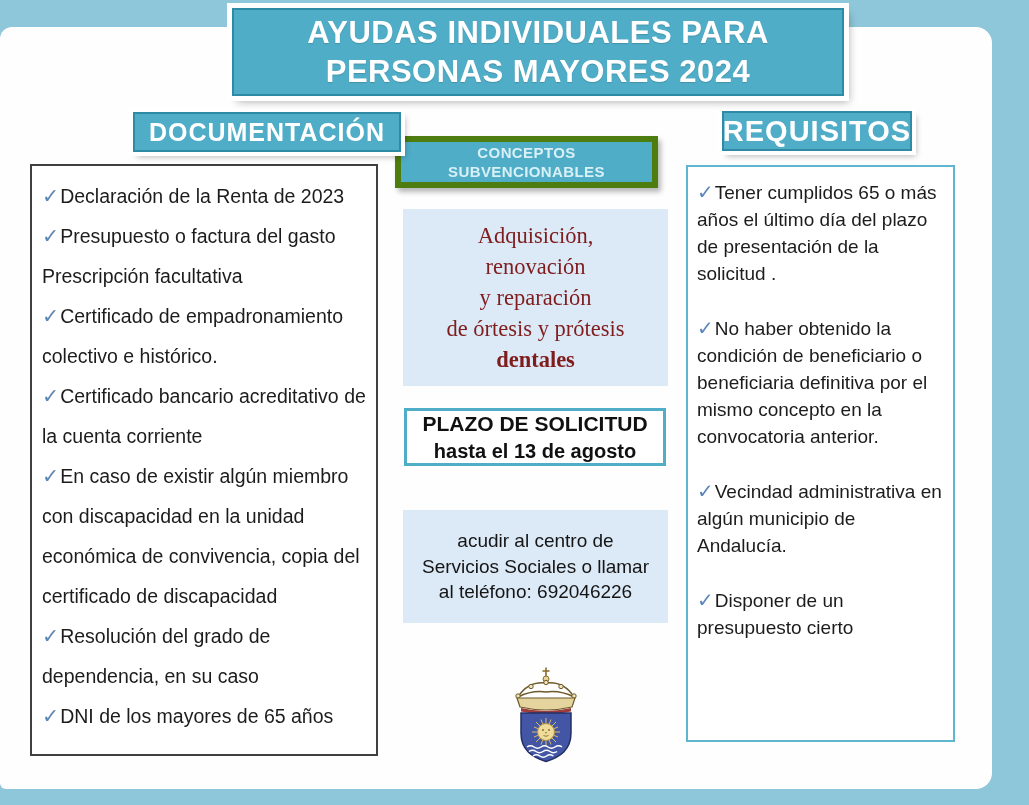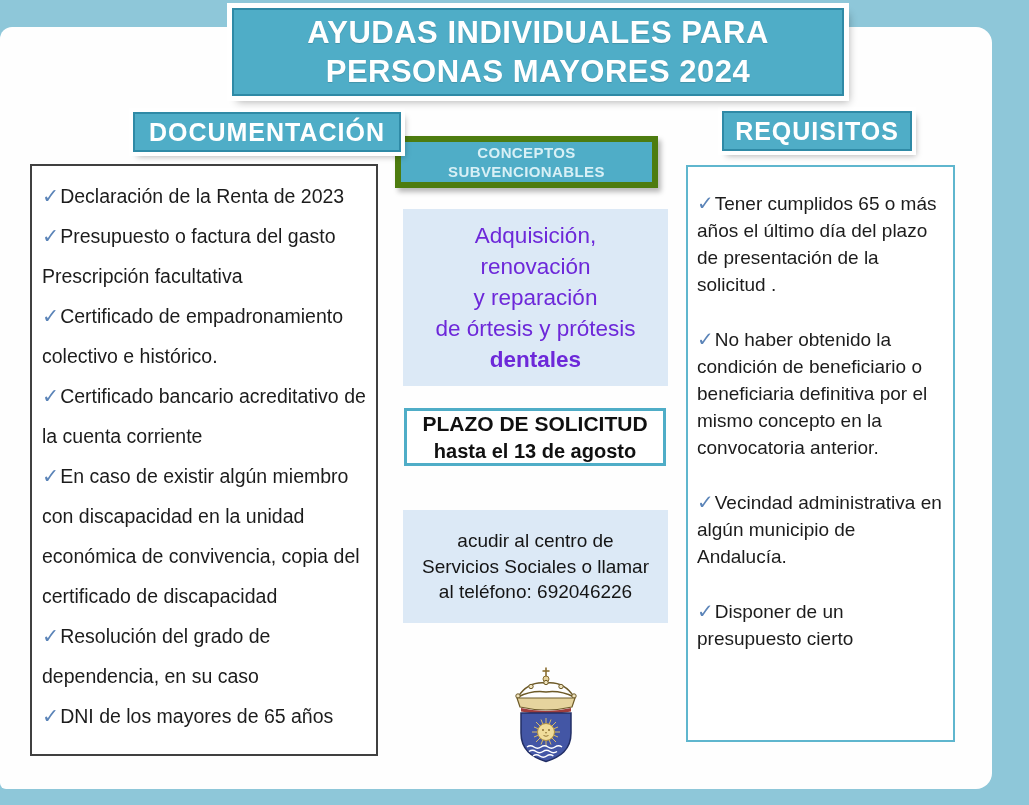--- a/index.html
+++ b/index.html
@@ -25,45 +25,45 @@
     color:#ffffff;font-weight:bold;font-size:31px;line-height:39px;letter-spacing:.5px;
     text-shadow:0 1px 1px rgba(0,0,0,.15);white-space:nowrap;
   }
   .col-header{
     position:absolute;background:#4fadc7;border:2px solid #2f8aa6;box-sizing:border-box;
     box-shadow:0 0 0 4px #ffffff,4px 5px 6px rgba(0,0,0,.28);
     display:flex;align-items:center;justify-content:center;
     color:#ffffff;font-weight:bold;letter-spacing:1px;z-index:4;
   }
   .hdr-doc{left:97px;top:112px;width:268px;height:40px;font-size:25px;margin-left:36px;}
-  .hdr-req{left:722px;top:111px;width:190px;height:40px;font-size:25px;}
+  .hdr-req{left:722px;top:111px;width:190px;height:40px;font-size:29px;}
   .hdr-conceptos{
     position:absolute;left:395px;top:136px;width:263px;height:52px;
     background:#4fadc7;border:6px solid #4d7c0f;box-sizing:border-box;
     box-shadow:3px 4px 5px rgba(0,0,0,.28);
     display:flex;flex-direction:column;align-items:center;justify-content:center;
     color:#d8f0f6;font-weight:bold;font-size:15px;line-height:19px;letter-spacing:.4px;
   }
   
   .listbox{
     position:absolute;background:#ffffff;border:2px solid #404040;box-sizing:border-box;
   }
   .box-doc{left:30px;top:164px;width:348px;height:592px;padding:10px 4px 0 10px;
     font-size:19.5px;line-height:40px;}
-  .box-req{left:686px;top:165px;width:269px;height:577px;padding:23px 4px 0 9px;
+  .box-req{left:686px;top:165px;width:269px;height:577px;padding:12px 4px 0 9px;
     font-size:19px;line-height:27px;border-color:#5fb6ce;}
   .item{margin:0;}
   .box-req .item{margin-bottom:28px;}
   .chk{
     color:#5b84b8;font-weight:bold;font-size:1.05em;margin-right:1px;
   }
   
   .midbox{position:absolute;left:403px;width:265px;background:#dce9f6;text-align:center;box-sizing:border-box;}
   .box-adq{top:209px;height:177px;display:flex;flex-direction:column;justify-content:center;
-    font-size:22.5px;line-height:31px;color:#6d28d9;}
+    font-size:22.5px;line-height:31px;color:#7f1d1d;font-family:Liberation Serif, serif;}
   .box-adq .bold-line{font-weight:bold;}
   .box-plazo{
     position:absolute;left:404px;top:408px;width:262px;height:58px;
     background:#ffffff;border:3px solid #4fadc7;box-sizing:border-box;
     display:flex;flex-direction:column;align-items:center;justify-content:space-between;
     font-weight:bold;color:#101010;
   }
   .box-plazo .pl1{font-size:21px;line-height:26px;}
   .box-plazo .pl2{font-size:20px;line-height:24px;}
   .box-info{top:510px;height:113px;display:flex;flex-direction:column;justify-content:center;

